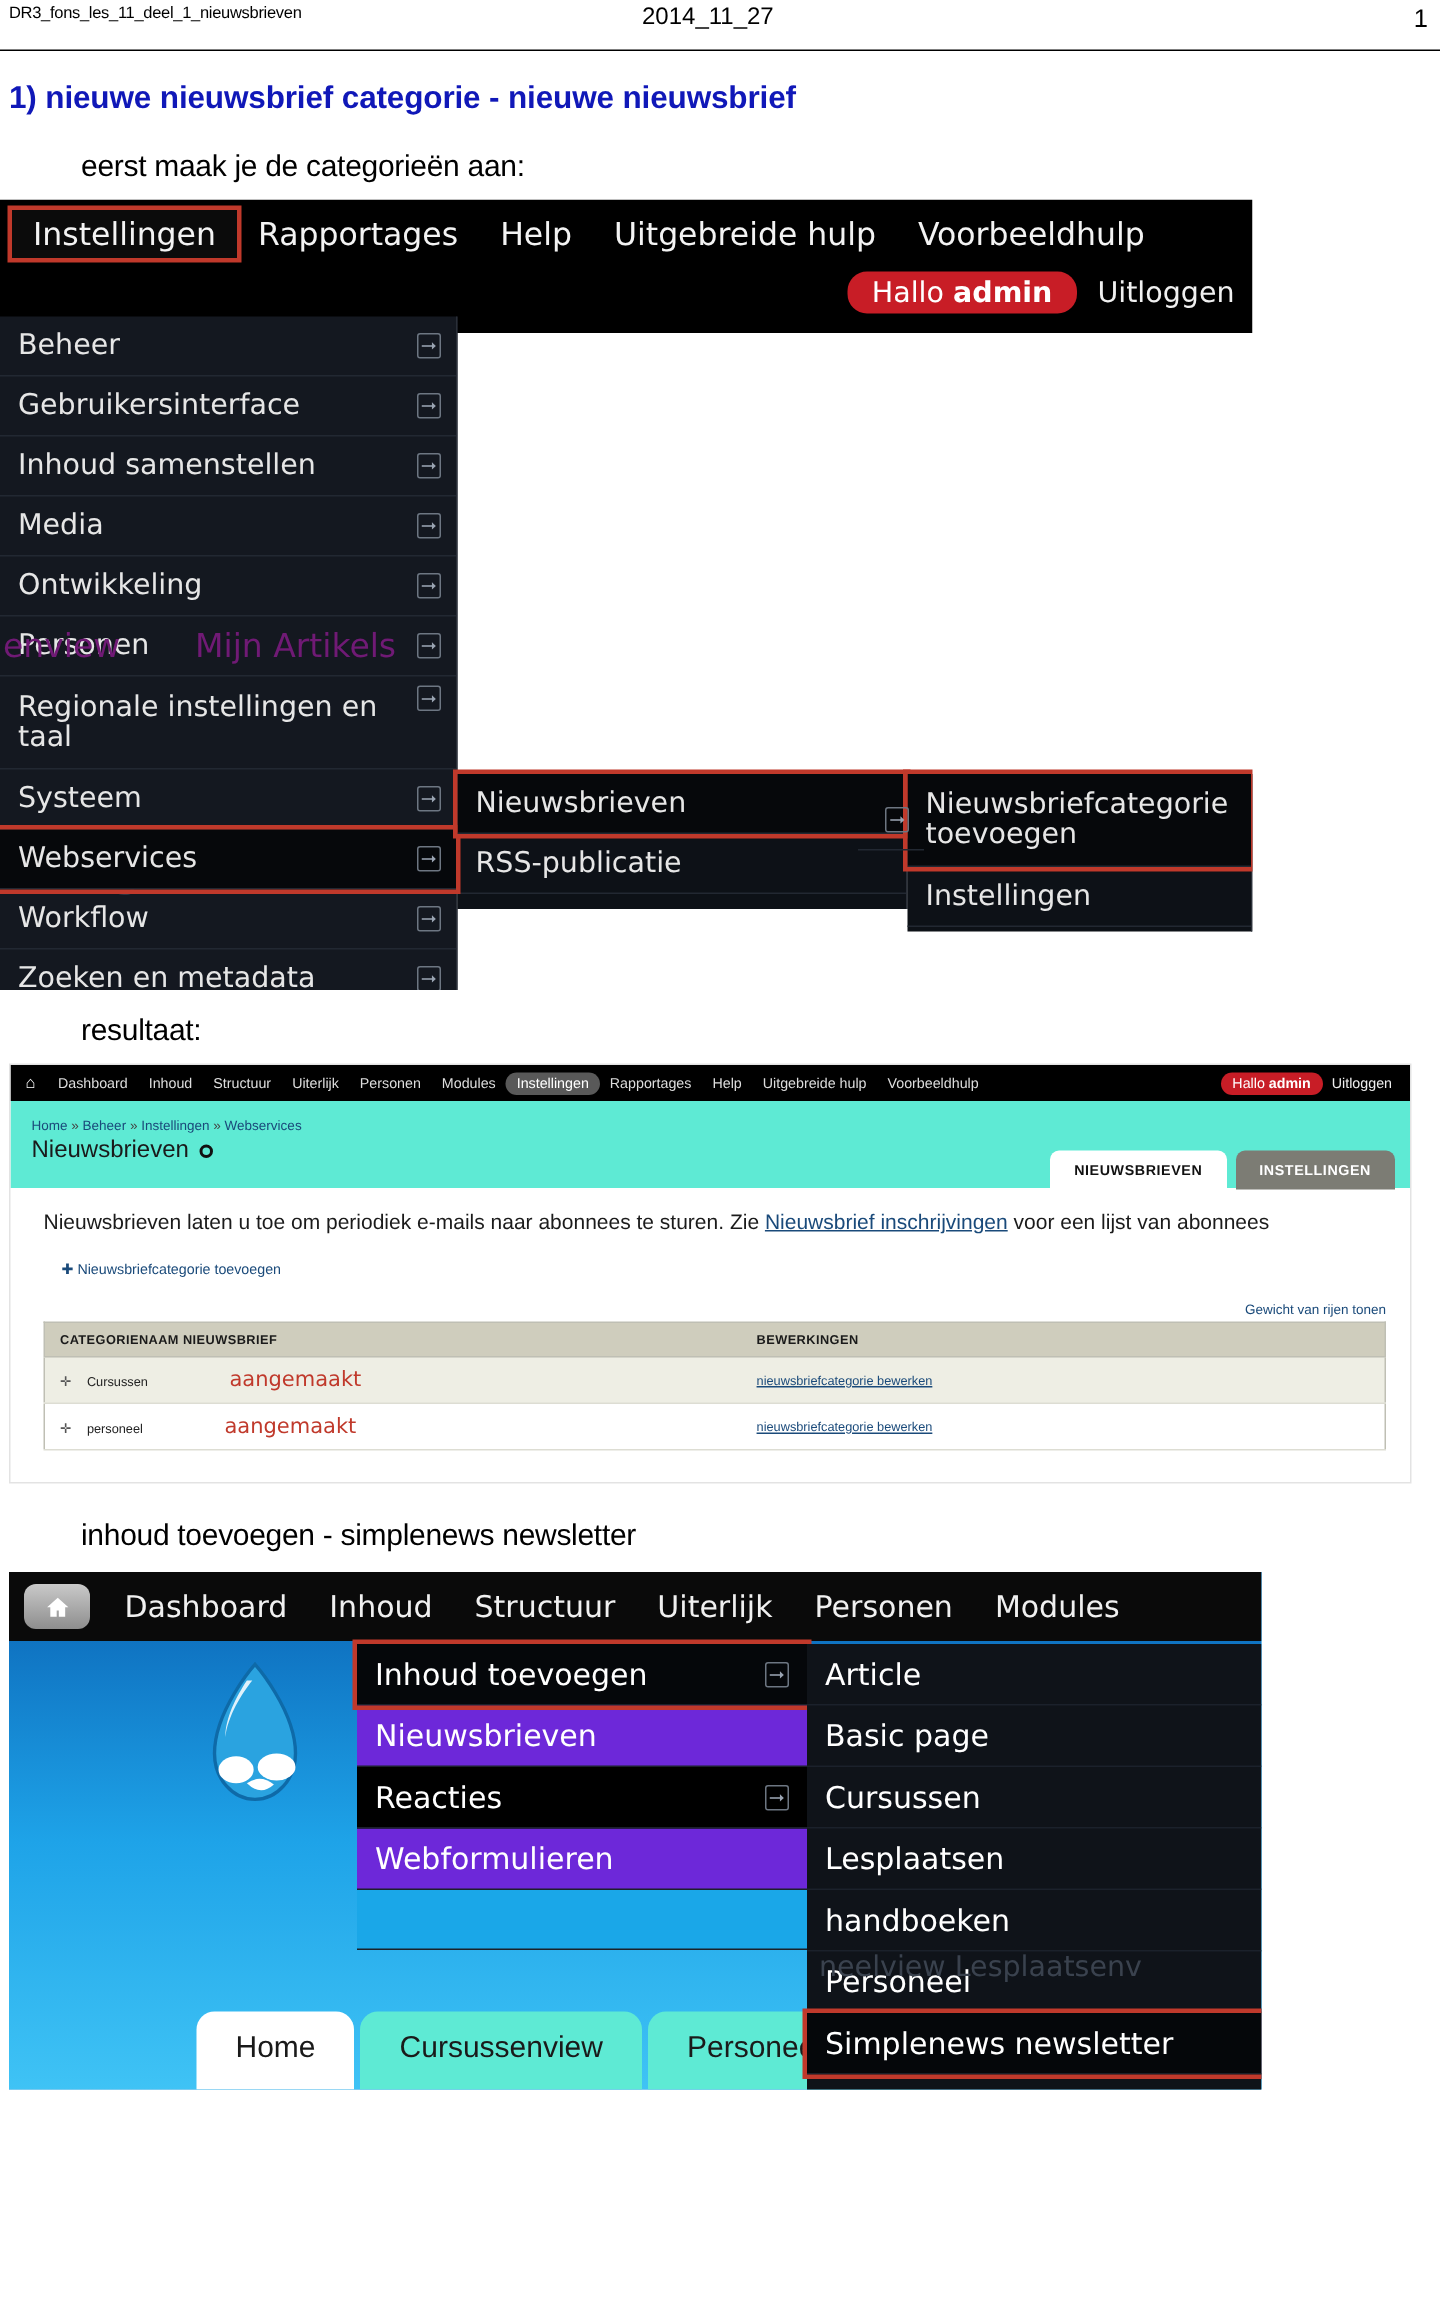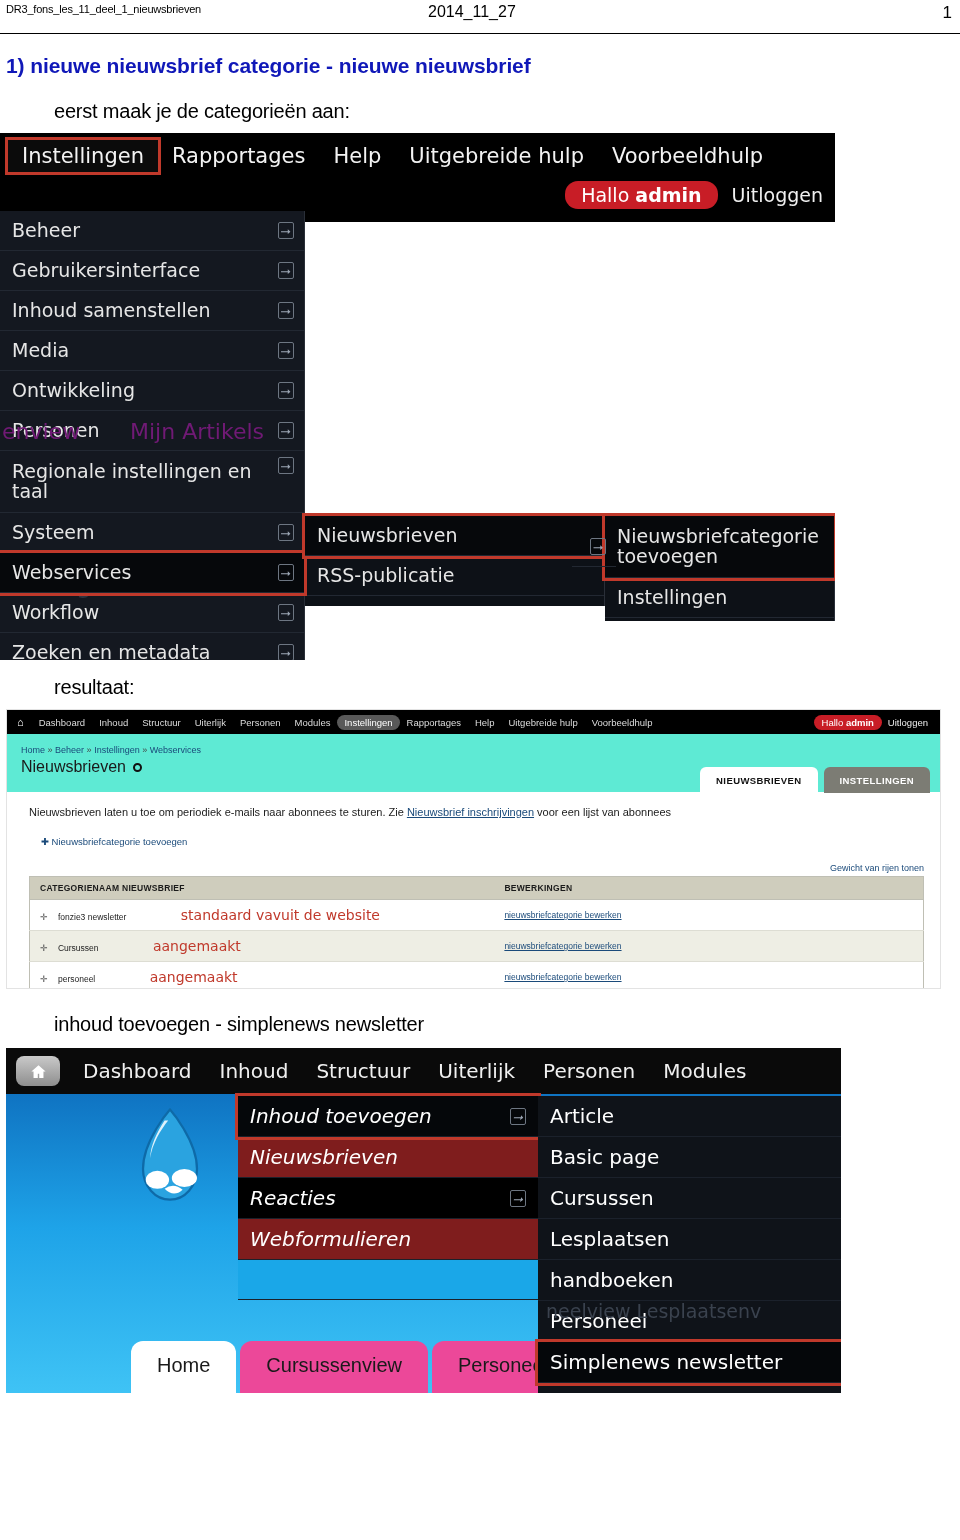--- a/index.html
+++ b/index.html
@@ -199,21 +199,21 @@
   }
   .s2-tab {
     font-size: 9.5px; font-weight: bold; letter-spacing: .4px;
     padding: 8px 16px 7px 16px;
     border-radius: 6px 6px 0 0;
     background: #7c7c74; color: #fff;
   }
   .s2-tab.sel { background: #fff; color: #111; }
 
   .s2-body { padding: 14px 16px 0 22px; }
-  .s2-intro { font-size: 11px; color: #1b1b1b; }
+  .s2-intro { font-size: 14px; color: #1b1b1b; }
   .s2-intro a { color: #1a4a7a; }
   .s2-addlink {
     font-size: 9.5px; color: #1a4a7a; margin-top: 18px; padding-left: 12px;
   }
   .s2-weight {
     text-align: right; font-size: 9px; color: #1a4a7a; margin-top: 16px;
   }
   .s2-table {
     width: 100%; border-collapse: collapse; margin-top: 3px;
     border: 1px solid #bfbfb4;
@@ -268,23 +268,22 @@
     background: linear-gradient(180deg,#c9c9c9,#8e8e8e);
     border-radius: 8px;
     display: flex; align-items: center; justify-content: center;
     margin-right: 8px;
   }
   .s3-home svg { width: 17px; height: 17px; }
 
   .s3-col1 {
     position: absolute; left: 232px; top: 48px;
     width: 300px;
-    background: #7f1d1d;
+    background: #6d28d9;
     z-index: 6;
-    font-style: italic;
   }
   .s3-col2 {
     position: absolute; left: 532px; top: 48px;
     width: 303px;
     background: #0f1319;
     z-index: 6;
   }
   .s3-mi {
     display: flex; align-items: center; justify-content: space-between;
     color: #fff; font-size: 20px;
@@ -305,21 +304,21 @@
     position: absolute; left: 125px; bottom: 0; z-index: 3;
     display: flex; align-items: flex-end; gap: 4px;
   }
   .s3-tab {
     background: #fff; color: #1a1a1a;
     font-family: "Liberation Sans", sans-serif;
     font-size: 20px;
     padding: 13px 26px 16px 26px;
     border-radius: 12px 12px 0 0;
   }
-  .s3-tab.pale { background: #ec4899; }
+  .s3-tab.pale { background: #5eead4; }
 
   .s3-ghost {
     position: absolute; color: #3a424e; font-size: 19px;
     white-space: nowrap; z-index: 7; pointer-events: none;
   }
 </style>
 </head>
 <body>
 
 <div class="doc-header">
@@ -482,30 +481,20 @@
     <div class="s2-weight">Gewicht van rijen tonen</div>
 
     <table class="s2-table">
       <thead>
         <tr>
           <th style="width:52%">CATEGORIENAAM NIEUWSBRIEF</th>
           <th>BEWERKINGEN</th>
         </tr>
       </thead>
       <tbody>
-        <tr>
-          <td>
-            <span class="drag">✛</span>
-            <span>fonzie3 newsletter</span>
-            <span class="annot-red">standaard vavuit de website</span>
-          </td>
-          <td class="opcol">
-            <a href="#">nieuwsbriefcategorie bewerken</a>
-          </td>
-        </tr>
         <tr class="alt">
           <td>
             <span class="drag">✛</span>
             <span>Cursussen</span>
             <span class="annot-red">aangemaakt</span>
           </td>
           <td class="opcol">
             <a href="#">nieuwsbriefcategorie bewerken</a>
           </td>
         </tr>

